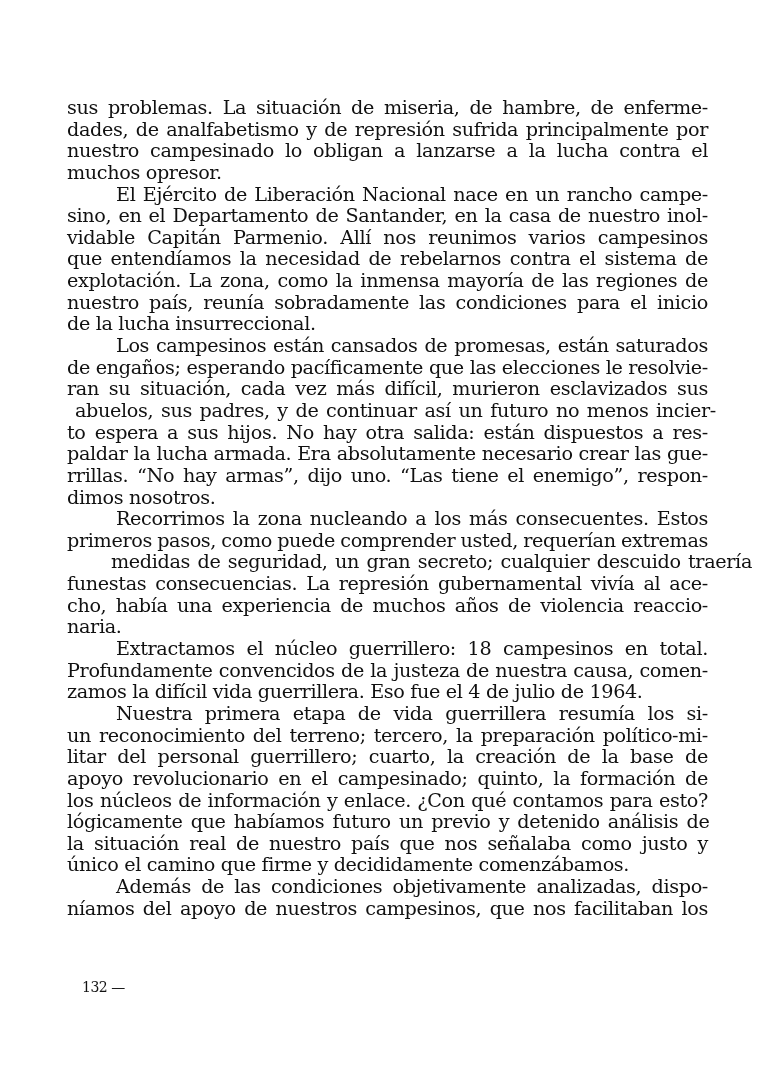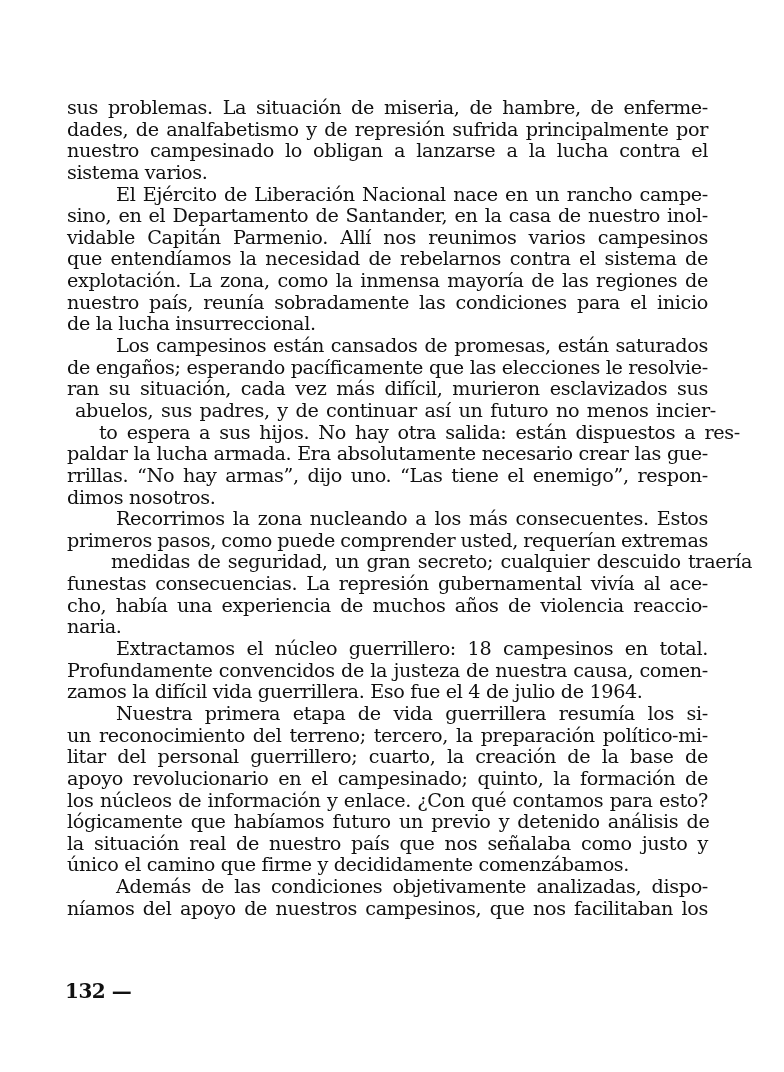--- a/index.html
+++ b/index.html
@@ -42,55 +42,55 @@
       overflow: visible;
     }
     .line.last {
       text-align-last: left;
     }
     .line.indent {
       padding-left: 49px;
     }
     .page-number {
       position: absolute;
-      left: 65px;
+      left: 82px;
       top: 979px;
       font-family: "DejaVu Serif", "Liberation Serif", serif;
-      font-size: 20px;
-      font-weight: bold;
+      font-size: 14px;
+      font-weight: normal;
       color: #111111;
       letter-spacing: -0.5px;
     }
   </style>
 </head>
 <body>
 
 <div class="page">
   <div class="text-block" id="text-block">
       <div>
         <span class="line" style="text-align: left; text-align-last: left; word-spacing: 4.15104px;">sus problemas. La situación de miseria, de hambre, de enferme-</span>
         <span class="line" style="text-align: left; text-align-last: left; word-spacing: 1.78711px;">dades, de analfabetismo y de represión sufrida principalmente por</span>
         <span class="line" style="text-align: left; text-align-last: left; word-spacing: 5.40156px;">nuestro campesinado lo obligan a lanzarse a la lucha contra el</span>
-        <span class="line last">sistema varios.</span>
+        <span class="line last">muchos opresor.</span>
       </div>
       <div>
         <span class="line indent" style="text-align: right; text-align-last: left; word-spacing: 1.59722px;">El Ejército de Liberación Nacional nace en un rancho campe-</span>
         <span class="line" style="text-align: left; text-align-last: left; word-spacing: 1.41335px;">sino, en el Departamento de Santander, en la casa de nuestro inol-</span>
         <span class="line" style="text-align: left; text-align-last: left; word-spacing: 6.48214px;">vidable Capitán Parmenio. Allí nos reunimos varios campesinos</span>
         <span class="line" style="text-align: left; text-align-last: left; word-spacing: 2.80556px;">que entendíamos la necesidad de rebelarnos contra el sistema de</span>
         <span class="line" style="text-align: left; text-align-last: left; word-spacing: 1.96406px;">explotación. La zona, como la inmensa mayoría de las regiones de</span>
         <span class="line" style="text-align: left; text-align-last: left; word-spacing: 4.40625px;">nuestro país, reunía sobradamente las condiciones para el inicio</span>
         <span class="line last">de la lucha insurreccional.</span>
       </div>
       <div>
         <span class="line indent" style="text-align: left; text-align-last: left; word-spacing: 1.10045px;">Los campesinos están cansados de promesas, están saturados</span>
         <span class="line" style="text-align: left; text-align-last: left; word-spacing: 0.0429688px;">de engaños; esperando pacíficamente que las elecciones le resolvie-</span>
         <span class="line" style="text-align: left; text-align-last: left; word-spacing: 4.08333px;">ran su situación, cada vez más difícil, murieron esclavizados sus</span>
         <span class="line" style="text-align: center; text-align-last: left; word-spacing: 1.91903px; margin-left: 8px;">abuelos, sus padres, y de continuar así un futuro no menos incier-</span>
-        <span class="line" style="text-align: right; text-align-last: left; word-spacing: 3.32812px; margin-left: 32px;">to espera a sus hijos. No hay otra salida: están dispuestos a res-</span>
+        <span class="line" style="text-align: right; text-align-last: left; word-spacing: 3.32812px;">to espera a sus hijos. No hay otra salida: están dispuestos a res-</span>
         <span class="line" style="text-align: right; text-align-last: left; word-spacing: 0.184028px;">paldar la lucha armada. Era absolutamente necesario crear las gue-</span>
         <span class="line" style="text-align: left; text-align-last: left; word-spacing: 2.97969px;">rrillas. “No hay armas”, dijo uno. “Las tiene el enemigo”, respon-</span>
         <span class="line last">dimos nosotros.</span>
       </div>
       <div>
         <span class="line indent" style="text-align: left; text-align-last: left; word-spacing: 2.32617px;">Recorrimos la zona nucleando a los más consecuentes. Estos</span>
         <span class="line" style="text-align: left; text-align-last: left; word-spacing: -0.535714px;">primeros pasos, como puede comprender usted, requerían extremas</span>
         <span class="line" style="text-align: left; text-align-last: left; word-spacing: 1.67188px; margin-left: 44px;">medidas de seguridad, un gran secreto; cualquier descuido traería</span>
         <span class="line" style="text-align: left; text-align-last: left; word-spacing: 3.27009px;">funestas consecuencias. La represión gubernamental vivía al ace-</span>
         <span class="line" style="text-align: left; text-align-last: left; word-spacing: 3.61979px;">cho, había una experiencia de muchos años de violencia reaccio-</span>

